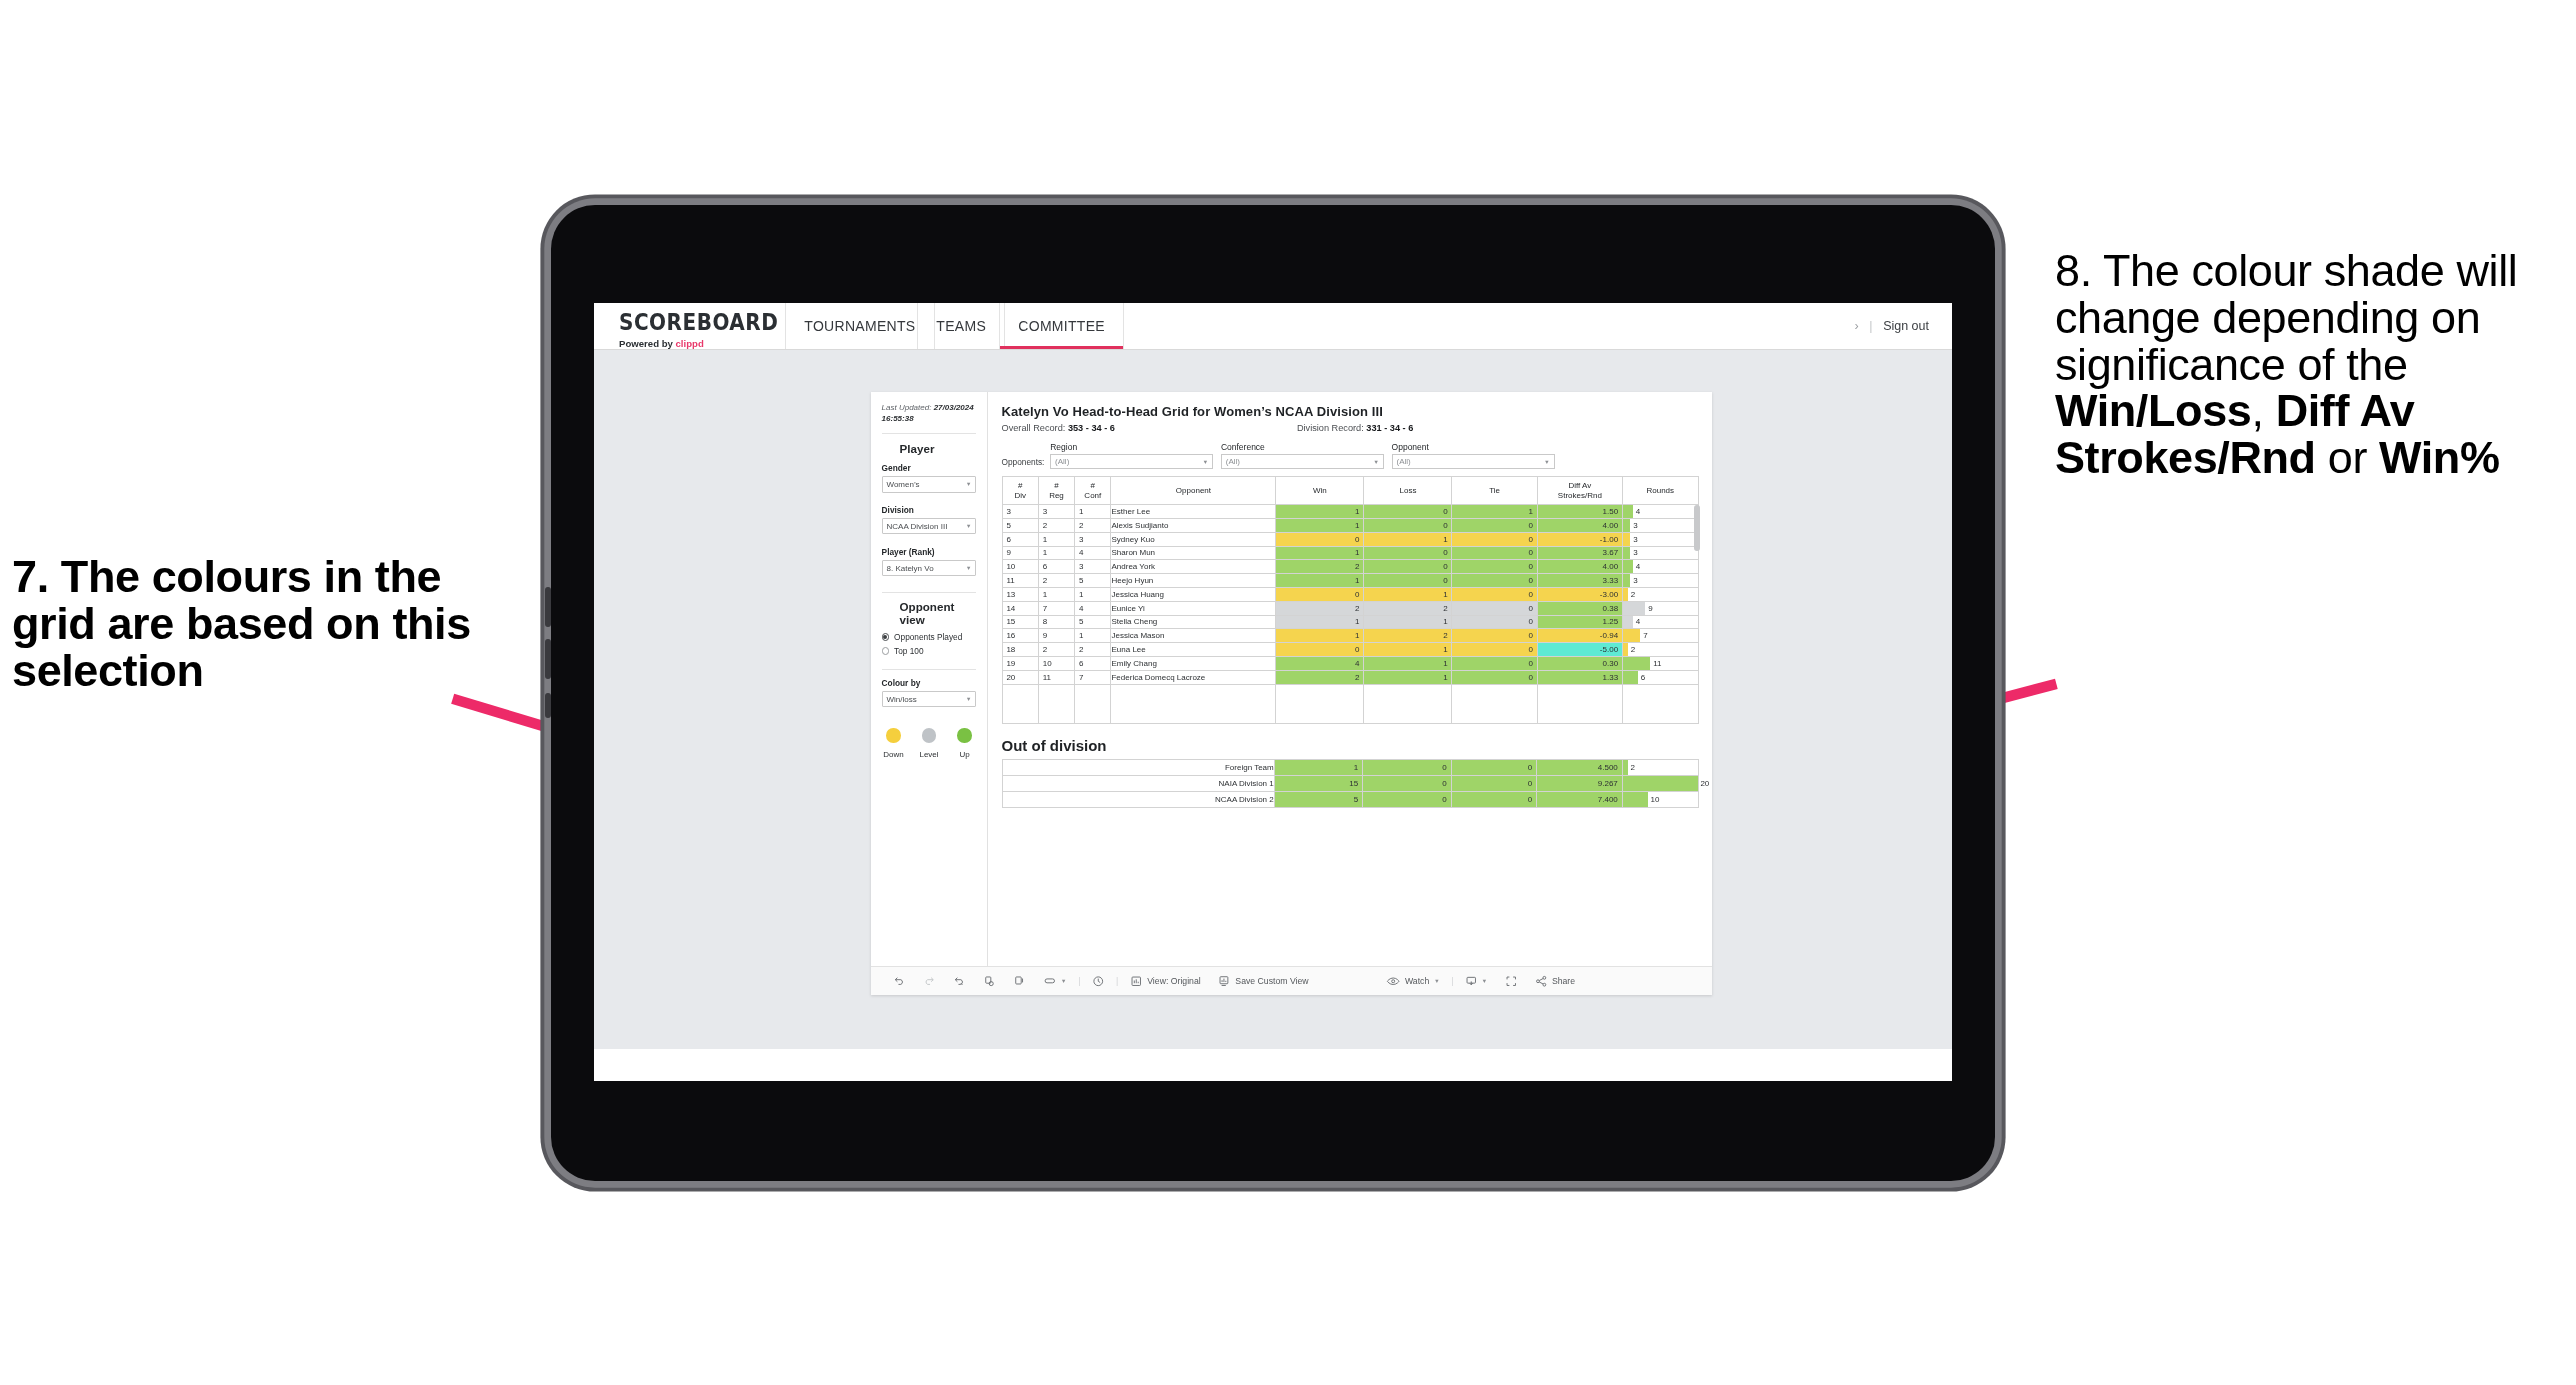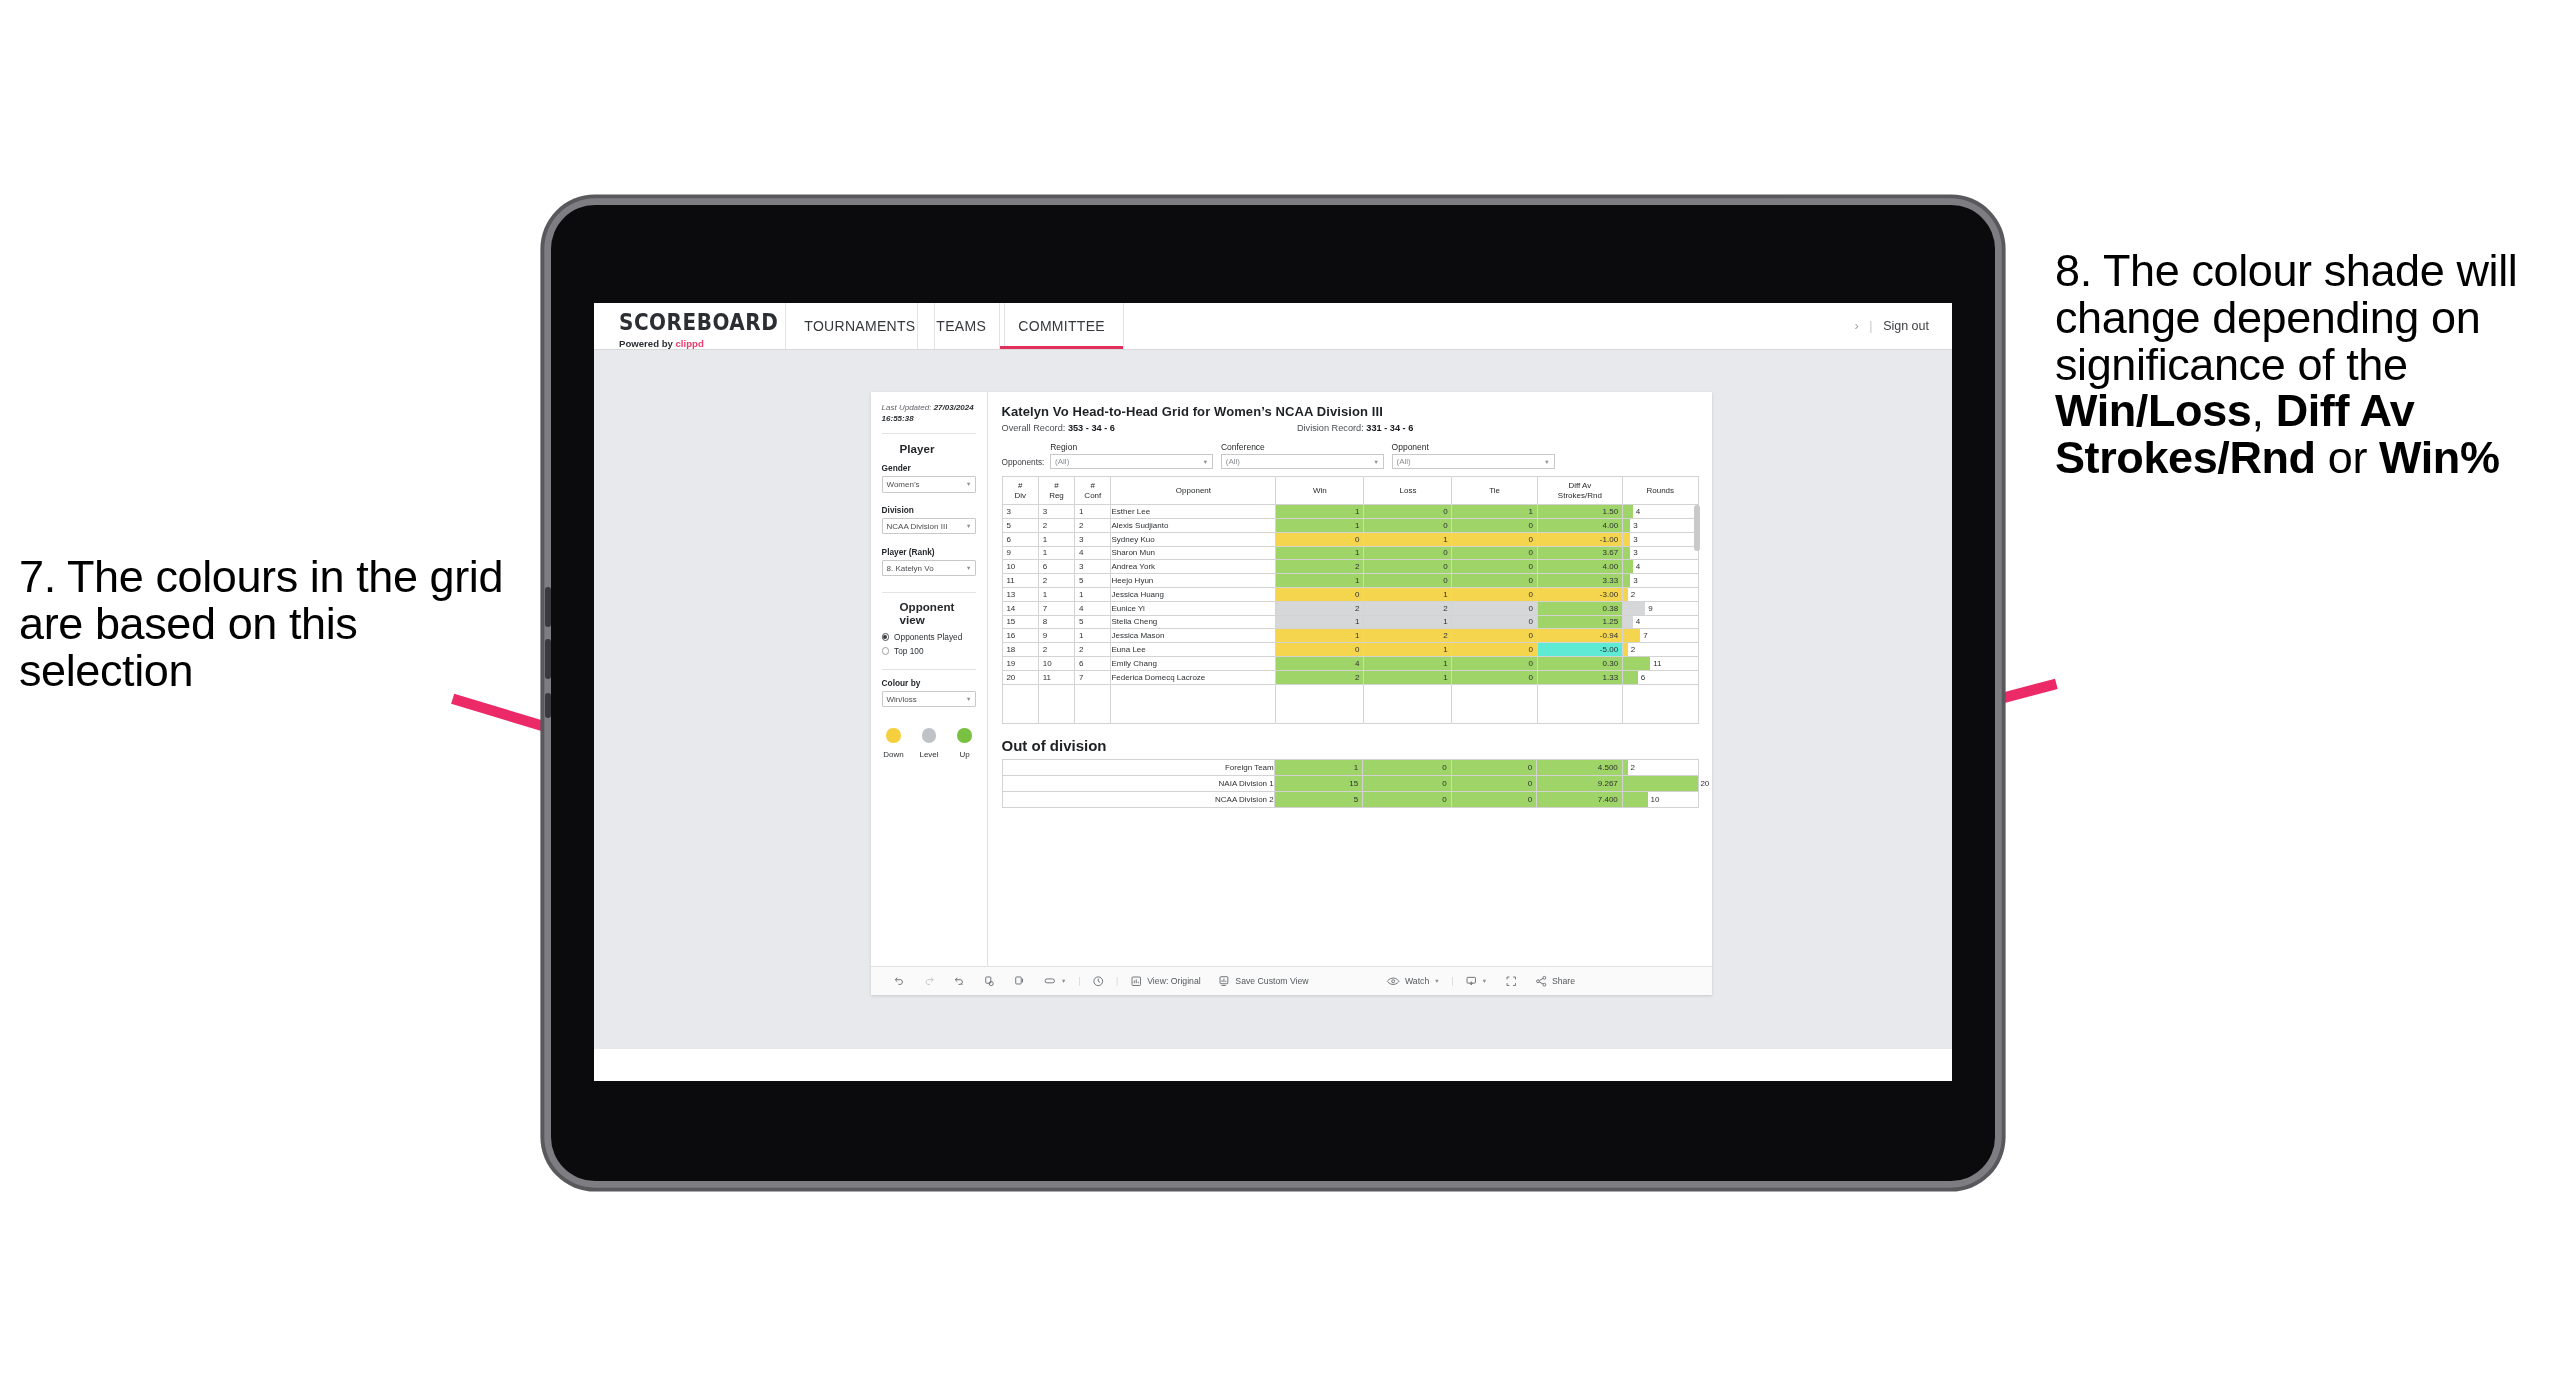--- a/index.html
+++ b/index.html
@@ -2,21 +2,21 @@
 <html><head>
 <meta charset="utf-8">
 <style>
   html,body{margin:0;padding:0;background:#ffffff;}
   body{width:2576px;height:1386px;position:relative;overflow:hidden;
        font-family:"Liberation Sans", sans-serif;color:#111;}
 
   
   .anno{position:absolute;font-family:"Liberation Sans",sans-serif;color:#000;
         font-size:45px;line-height:1.04;letter-spacing:-0.4px;}
-  #anno-left{left:19px;top:554px;width:501px;}
+  #anno-left{left:12px;top:554px;width:501px;font-weight:bold;}
   #anno-right{left:2055px;top:248px;width:525px;}
   #anno-right b{font-weight:bold;}
 
   .arrow{position:absolute;pointer-events:none;}
 
   
   #tablet{position:absolute;left:551px;top:205px;width:1444px;height:976px;
           background:#0b0b0d;border-radius:44px;
           box-shadow:0 0 0 6.7px #7d7d82, 0 0 0 10.6px #58585d;}
   #bezel-strip{position:absolute;left:584px;top:196px;width:154px;height:9.6px;

